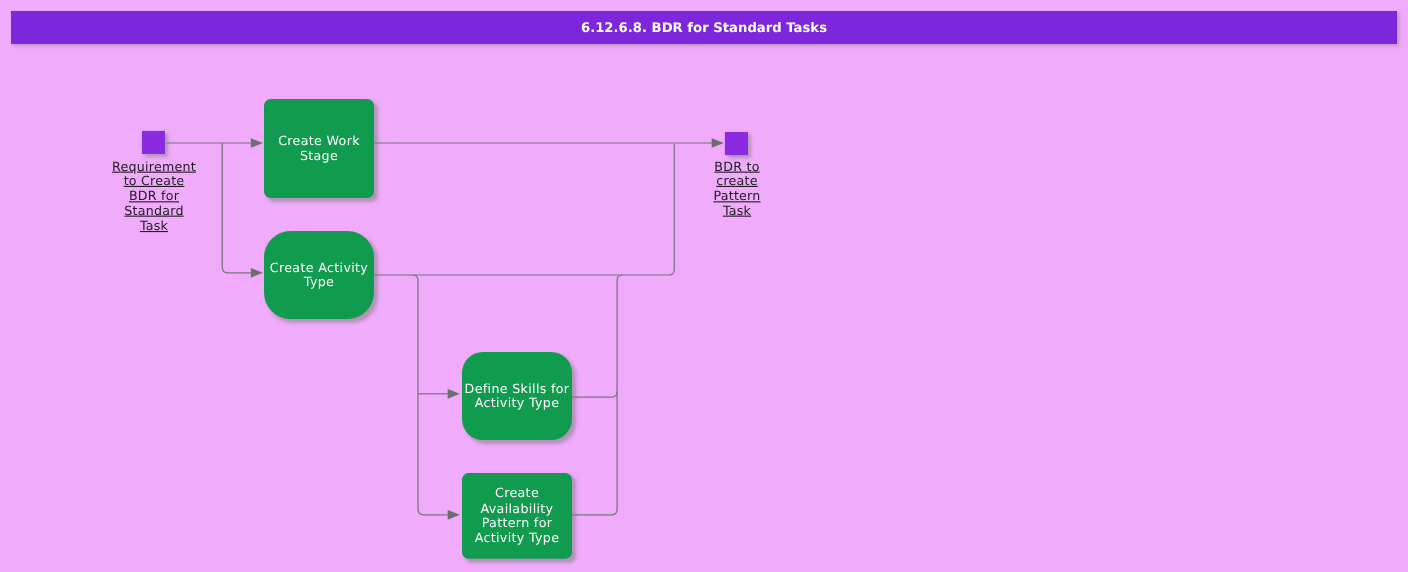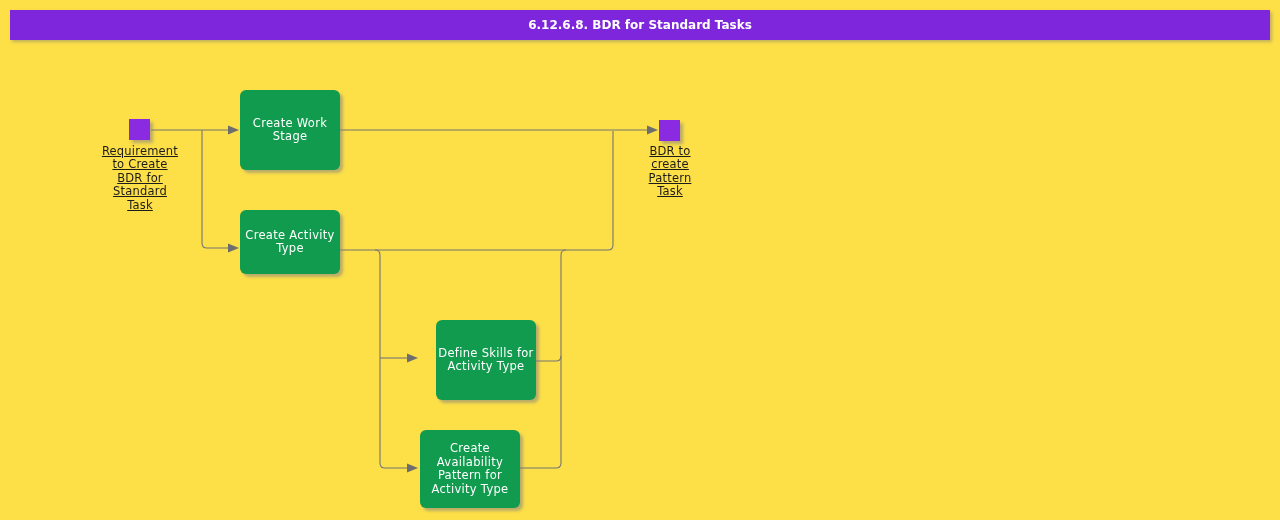--- a/index.html
+++ b/index.html
@@ -5,21 +5,21 @@
   html, body {
     margin: 0;
     padding: 0;
     background: #ffffff;
     font-family: "DejaVu Sans", "Liberation Sans", sans-serif;
   }
   .canvas {
     position: relative;
     width: 1280px;
     height: 520px;
-    background: #fde047;
+    background: #f0abfc;
     overflow: hidden;
   }
   .title-bar {
     position: absolute;
     left: 10px;
     top: 10px;
     width: 1260px;
     height: 30px;
     background: #7e26db;
     color: #ffffff;
@@ -47,23 +47,23 @@
     color: #ffffff;
     font-size: 11.5px;
     line-height: 13.5px;
     display: flex;
     align-items: center;
     justify-content: center;
     text-align: center;
     white-space: pre-line;
     letter-spacing: 0.3px;
   }
-  .act-work-stage        { left: 240px; top: 90px;  height: 80px; }
-  .act-activity-type     { left: 240px; top: 210px; height: 64px; }
-  .act-define-skills     { left: 436px; top: 320px; height: 80px; }
+  .act-work-stage        { left: 240px; top: 90px;  height: 90px; }
+  .act-activity-type     { left: 240px; top: 210px; height: 80px; border-radius: 24px; }
+  .act-define-skills     { left: 420px; top: 320px; height: 80px; border-radius: 19px; }
   .act-availability      { left: 420px; top: 430px; height: 78px; }
   .node-square {
     position: absolute;
     width: 21px;
     height: 21px;
     background: #8a2be2;
     box-shadow: 3px 3px 3px rgba(130,130,130,0.55);
   }
   .node-start { left: 129px; top: 119px; }
   .node-end   { left: 659px; top: 120px; }

